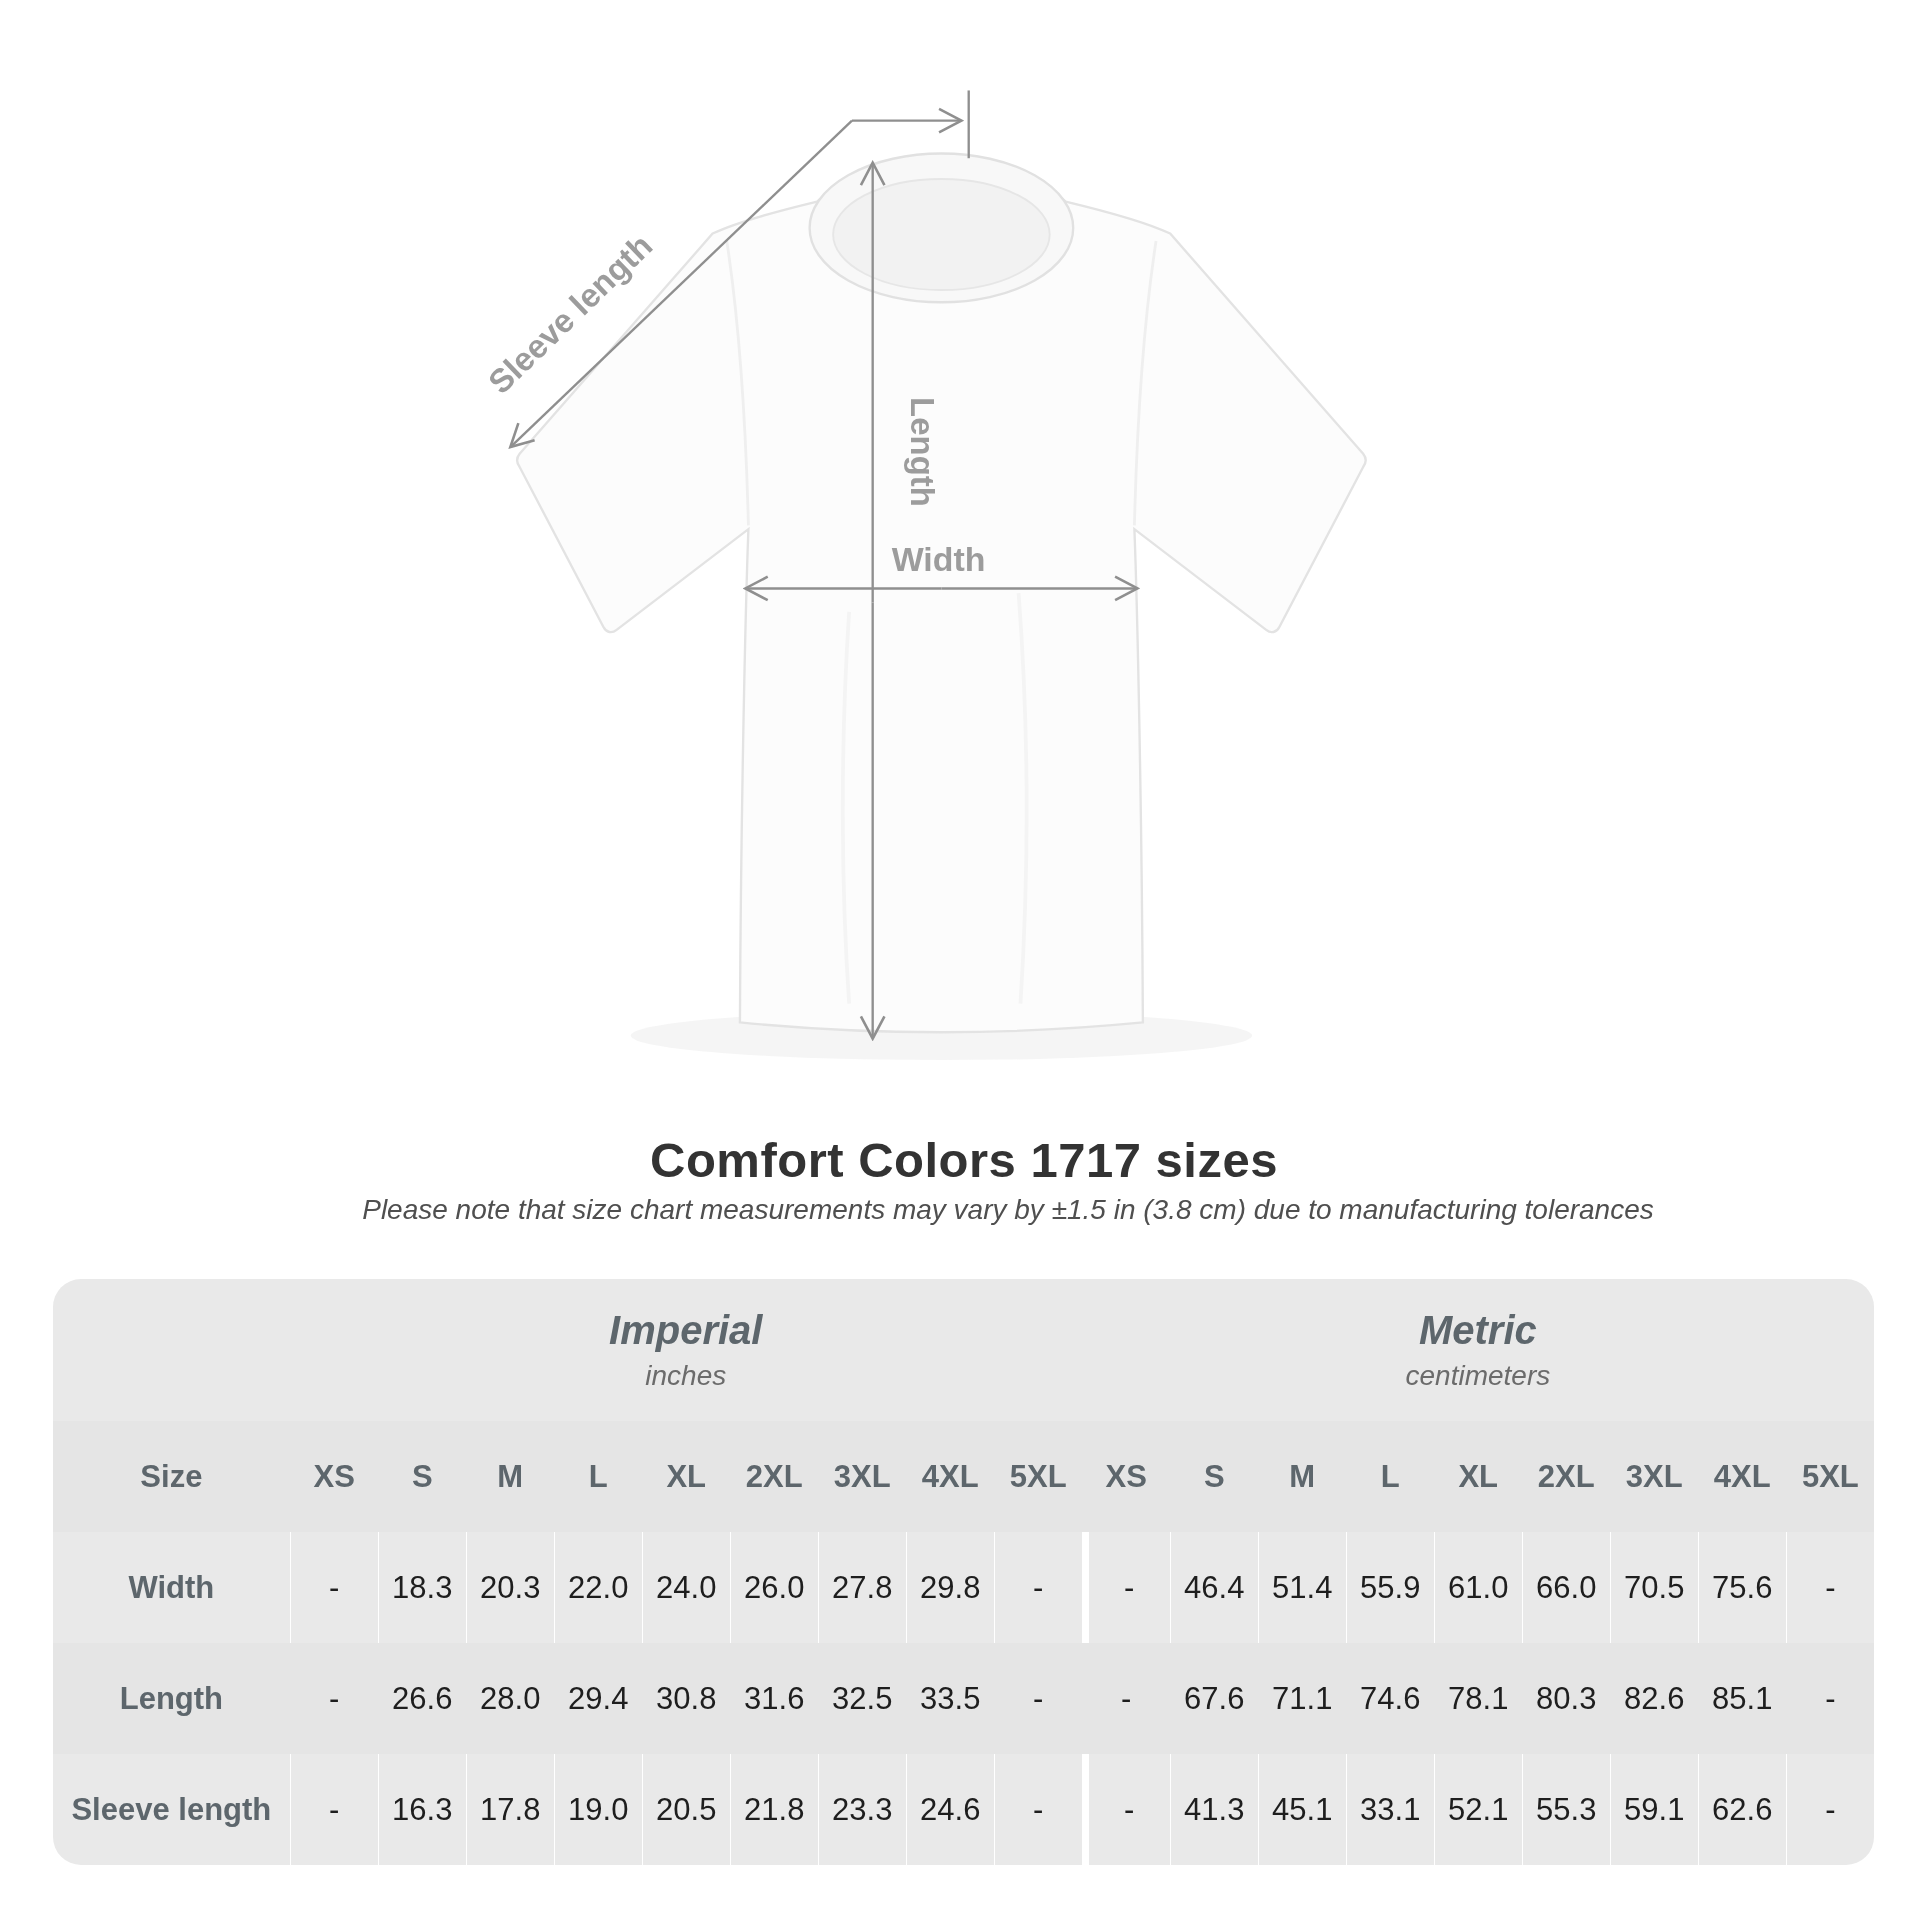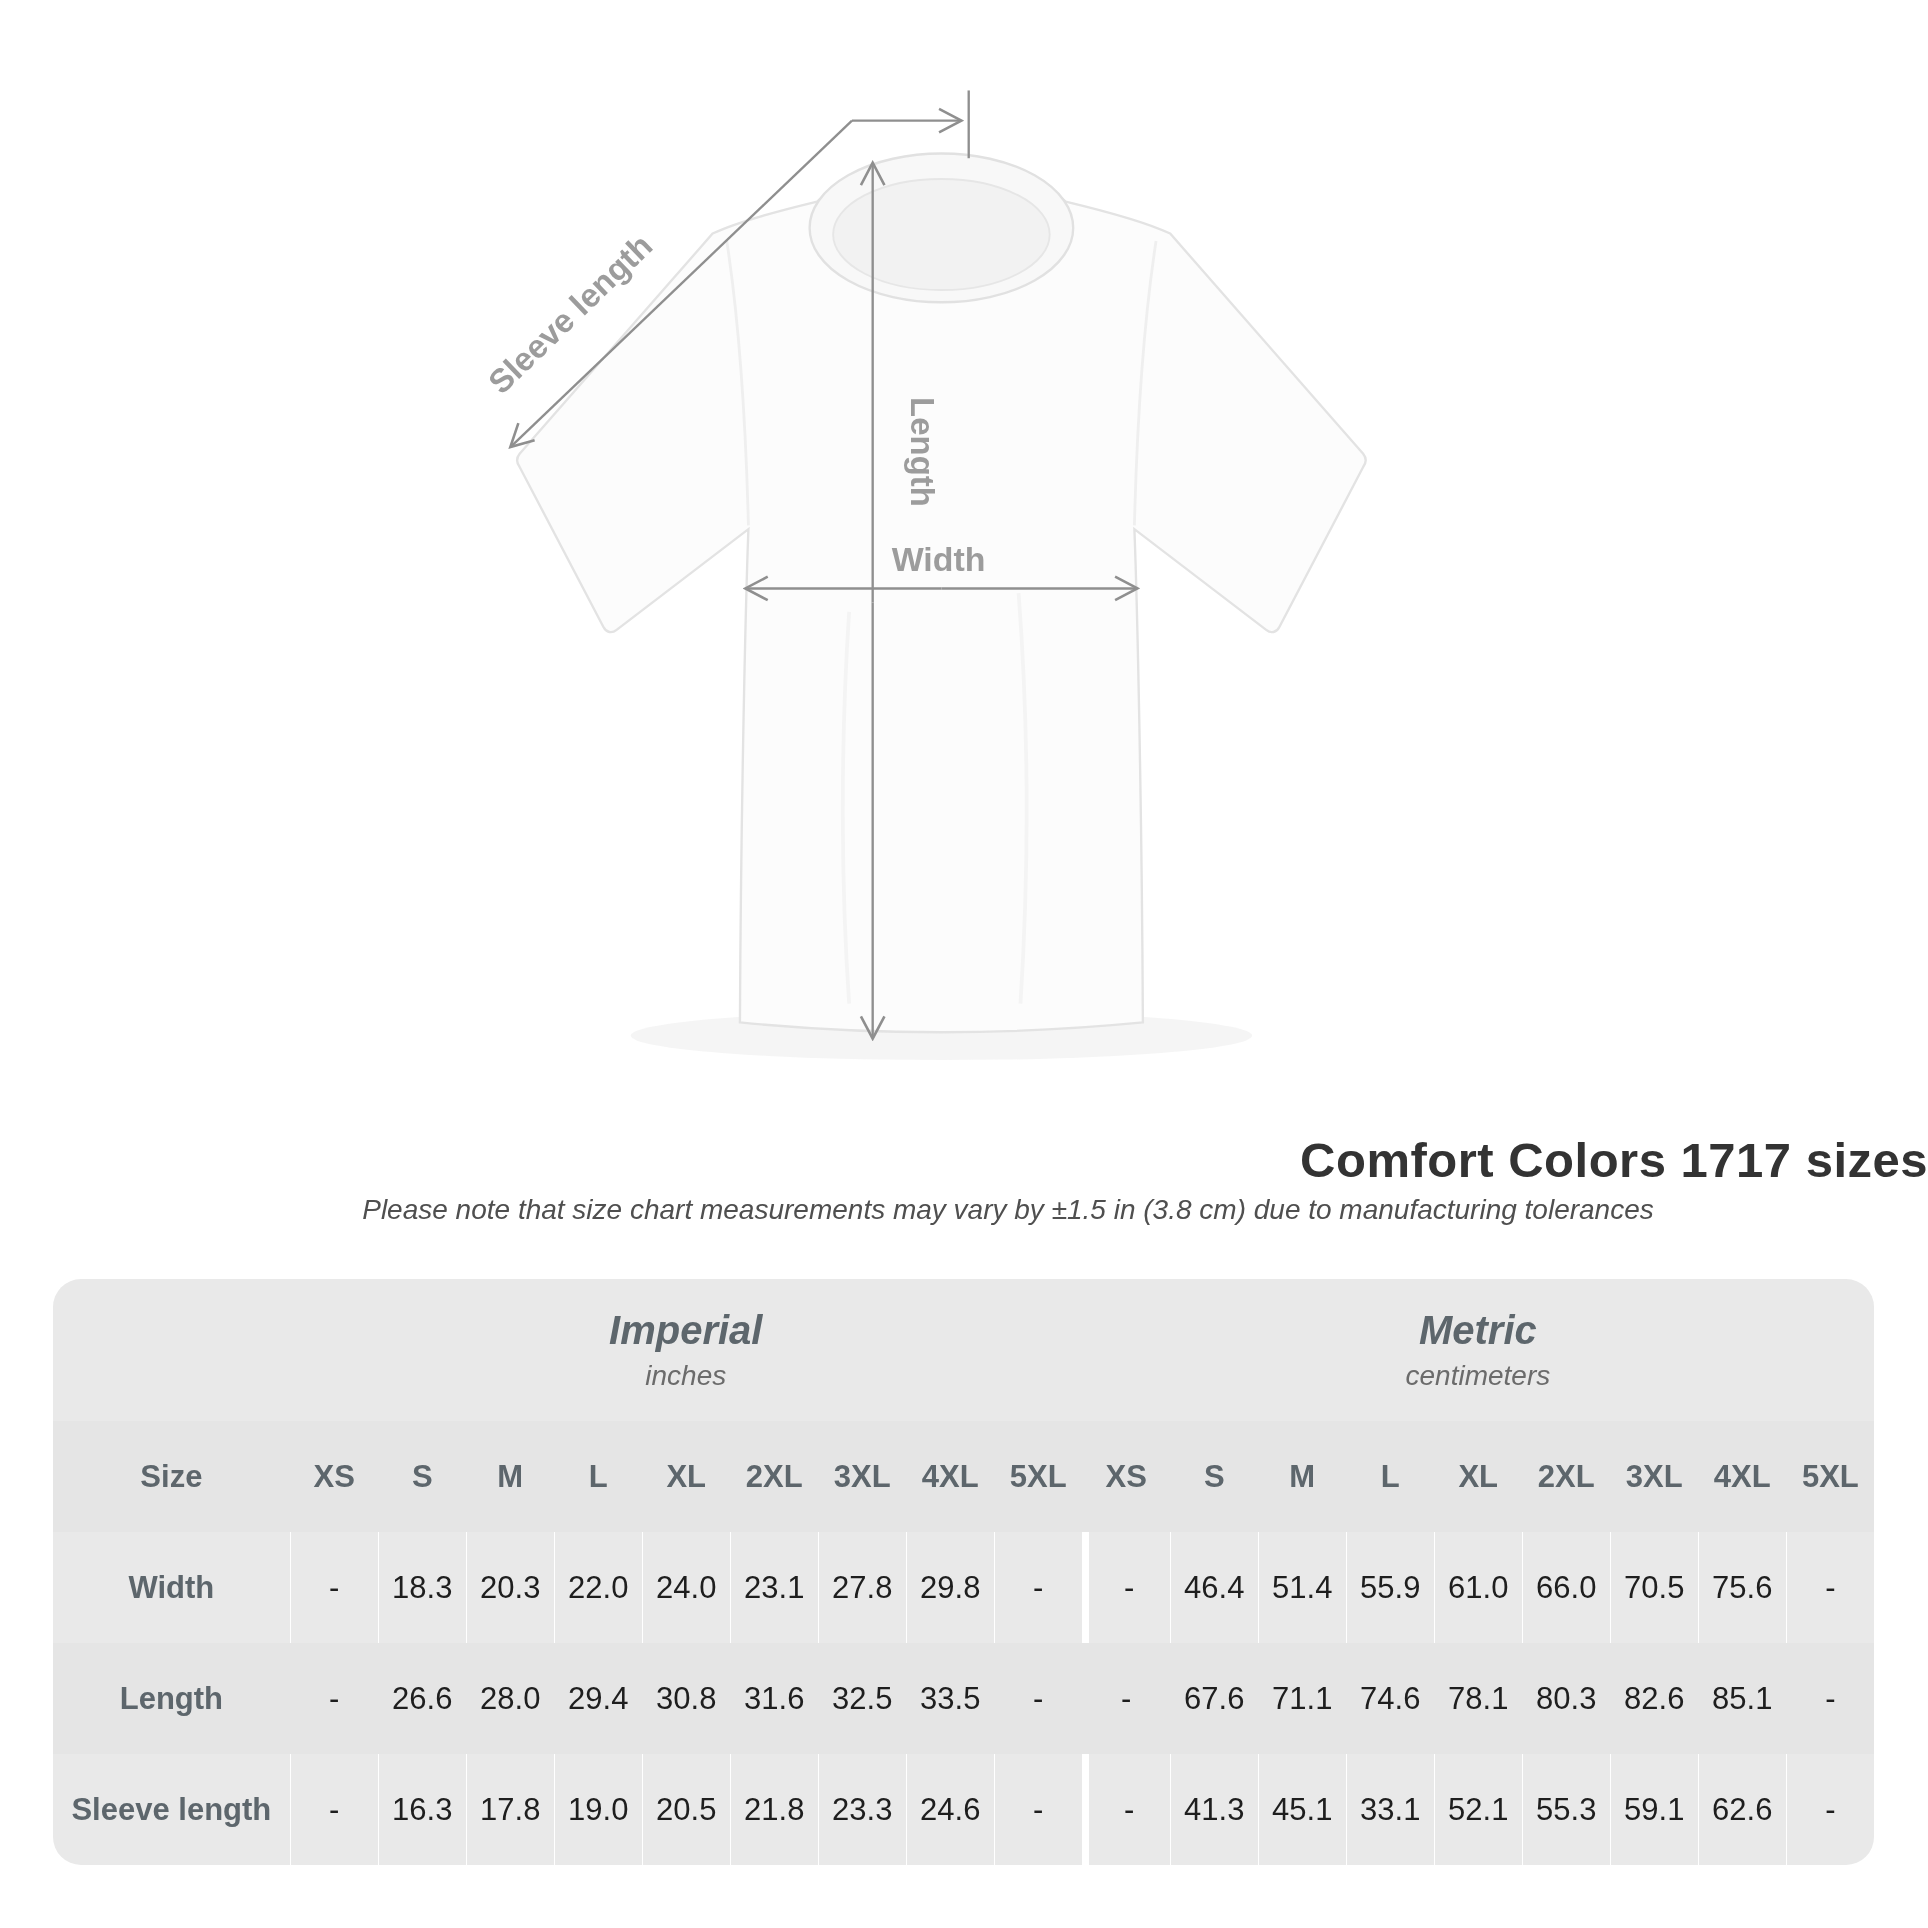--- a/index.html
+++ b/index.html
@@ -4,21 +4,21 @@
 <style>
   html,body{margin:0;padding:0;background:#fff;}
   .canvas{position:relative;width:1928px;height:1928px;background:#ffffff;
           font-family:"Liberation Sans", sans-serif;overflow:hidden;}
 
   
   .diagram{position:absolute;left:0;top:0;}
   .dim-label{font-weight:bold;fill:#9c9c9c;}
 
   
-  .title{position:absolute;top:1132px;left:0;width:1928px;text-align:right;
+  .title{position:absolute;top:1132px;left:0;width:1928px;text-align:center;
          font-size:49px;font-weight:bold;color:#333333;letter-spacing:0.5px;}
   .subtitle{position:absolute;top:1194px;left:0;width:1928px;text-align:center;
          font-size:28px;font-style:italic;color:#4f4f4f;margin-left:44px;}
 
   
   .table-wrap{position:absolute;left:53px;top:1279px;width:1821px;
               border-radius:28px;overflow:hidden;}
   table.sizes{width:100%;border-collapse:separate;border-spacing:0;table-layout:fixed;}
   col.c-label{width:13%;}
   col.c-data{width:4.8333%;}
@@ -166,21 +166,21 @@
         <th>5XL</th>
       </tr>
 
       <tr class="data-row gray-row">
         <th class="rowlabel">Width</th>
         <td class="val">-</td>
         <td class="val">18.3</td>
         <td class="val">20.3</td>
         <td class="val">22.0</td>
         <td class="val">24.0</td>
-        <td class="val">23.1</td>
+        <td class="val">26.0</td>
         <td class="val">27.8</td>
         <td class="val">29.8</td>
         <td class="val">-</td>
         <td class="val group-divider">-</td>
         <td class="val">46.4</td>
         <td class="val">51.4</td>
         <td class="val">55.9</td>
         <td class="val">61.0</td>
         <td class="val">66.0</td>
         <td class="val">70.5</td>

